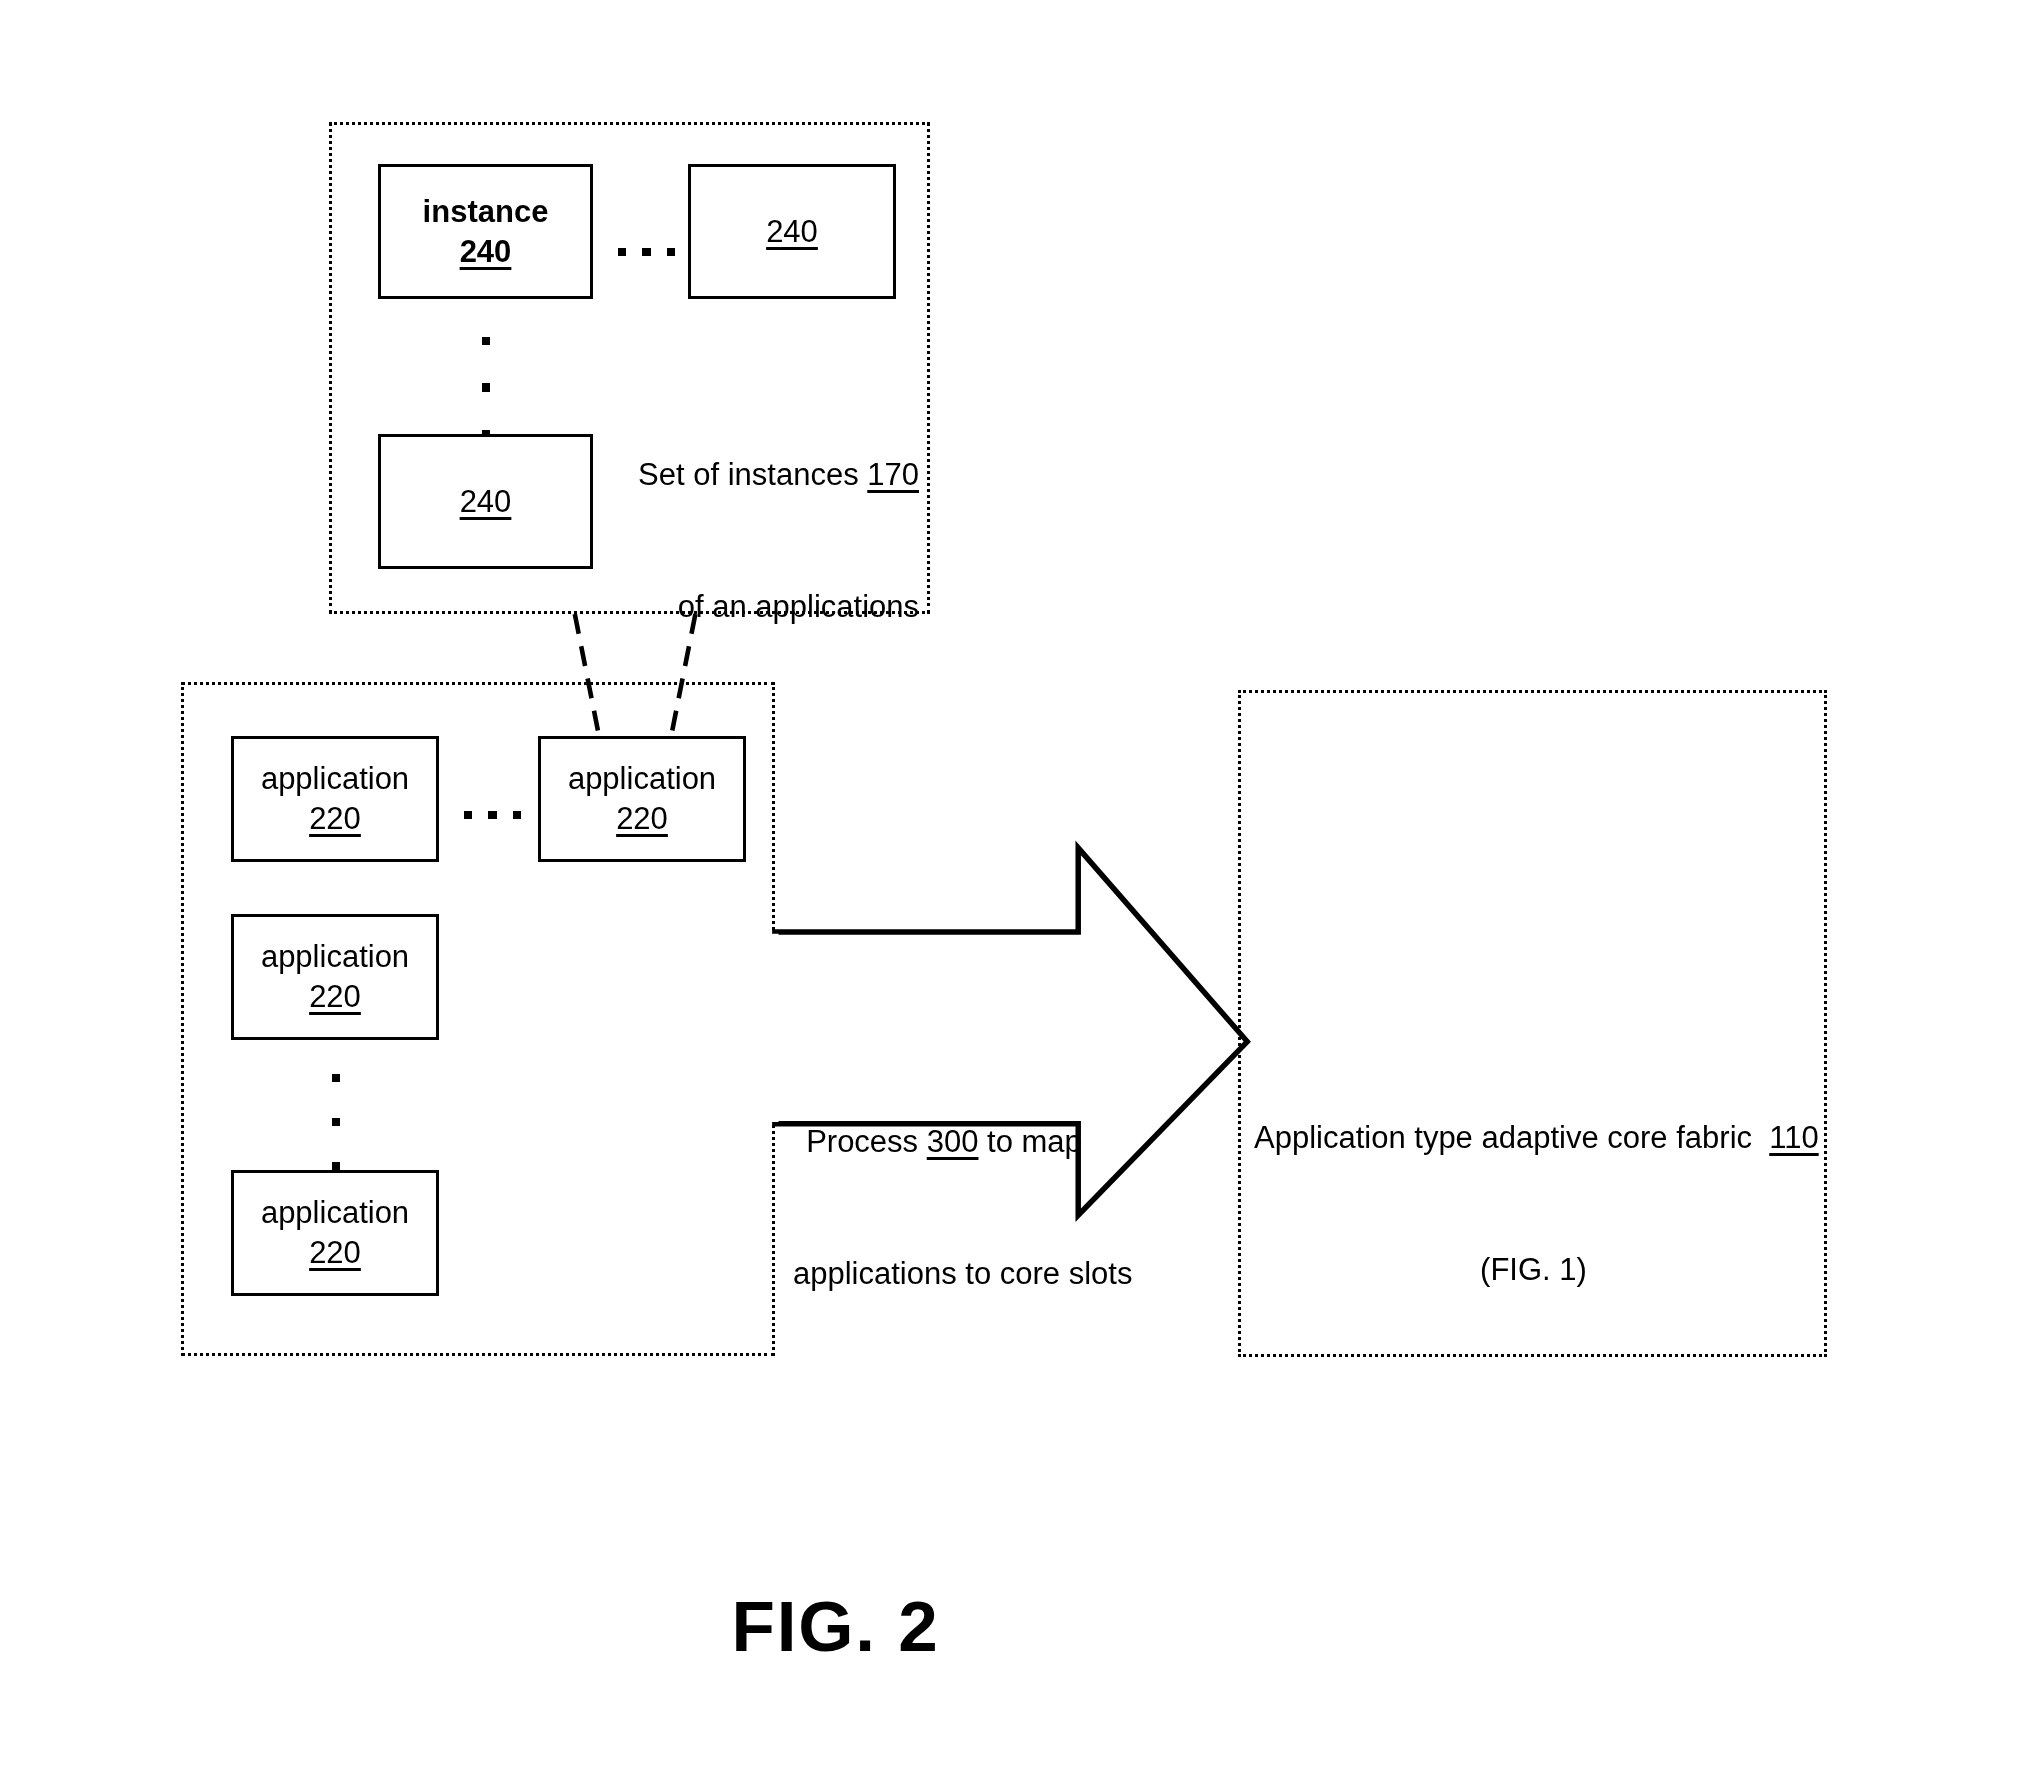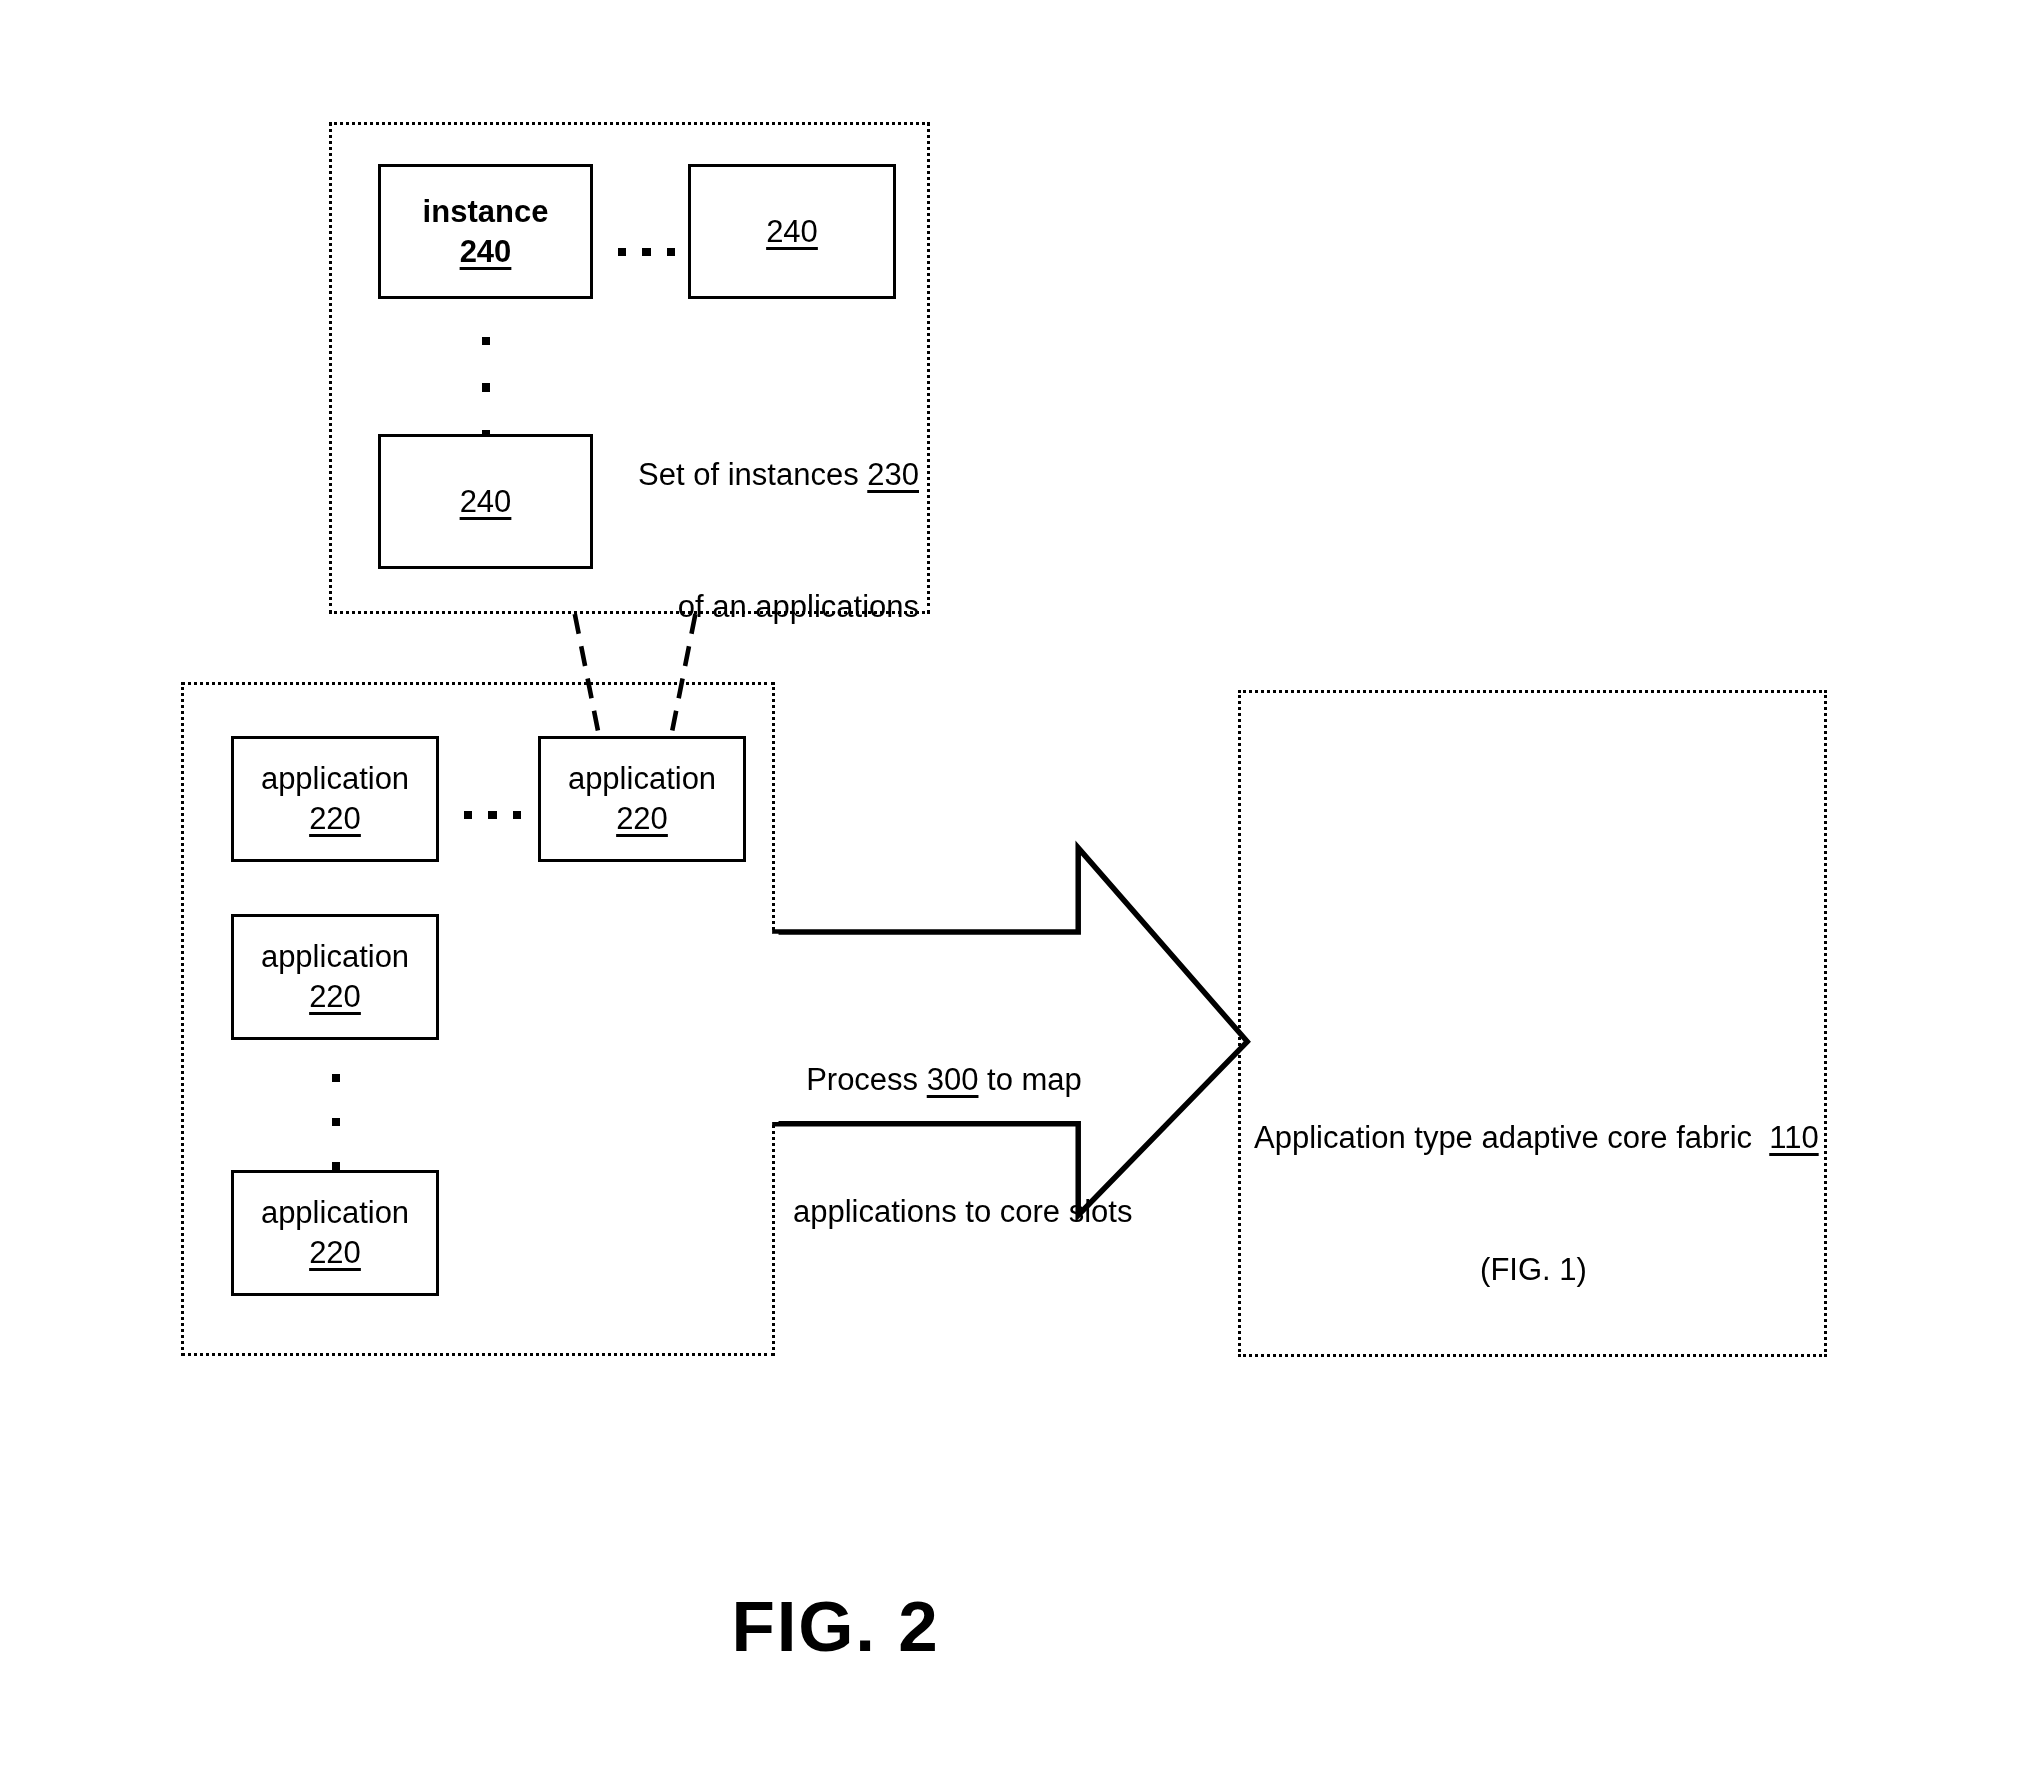--- a/index.html
+++ b/index.html
@@ -129,21 +129,21 @@
     <i></i>
     <i></i>
     <i></i>
   </div>
 
   <div class="abs solid-box" style="left:378px; top:434px; width:215px; height:135px;">
     <span class="ref">240</span>
   </div>
 
   <div class="abs label right-align" style="left:567px; top:365px; width:352px;">
-    <div><span>Set of instances </span><span class="ref-u">230</span></div>
+    <div><span>Set of instances </span><span class="ref-u">170</span></div>
     <div>of an applications</div>
   </div>
 
   <div class="abs dotted-group" id="applications-group" style="left:181px; top:682px; width:594px; height:674px;"></div>
 
   <div class="abs solid-box" style="left:231px; top:736px; width:208px; height:126px;">
     <span>application</span>
     <span class="ref">220</span>
   </div>
 
@@ -178,21 +178,21 @@
   <svg class="svg-layer" viewBox="0 0 2226 1957" xmlns="http://www.w3.org/2000/svg">
 
     <line x1="629" y1="672" x2="655" y2="803" stroke="#000000" stroke-width="5" stroke-dasharray="22 14"></line>
     <line x1="761" y1="672" x2="735" y2="803" stroke="#000000" stroke-width="5" stroke-dasharray="22 14"></line>
 
     <polygon points="848,1020 1180,1020 1180,928 1365,1140 1180,1330 1180,1230 848,1230" fill="#ffffff" stroke="#000000" stroke-width="6" stroke-linejoin="miter"></polygon>
 
     <line x1="848" y1="1022" x2="848" y2="1228" stroke="#ffffff" stroke-width="8"></line>
   </svg>
 
-  <div class="abs label center-align" style="left:793px; top:970px; width:302px;">
+  <div class="abs label center-align" style="left:793px; top:1032px; width:302px;">
     <div><span>Process </span><span class="ref-u">300</span><span> to map</span></div>
     <div>applications to core slots</div>
   </div>
 
   <div class="abs dotted-group" id="core-fabric-group" style="left:1238px; top:690px; width:589px; height:667px;"></div>
 
   <div class="abs label center-align" style="left:1254px; top:1028px; width:559px;">
     <div><span>Application type adaptive core fabric  </span><span class="ref-u">110</span></div>
     <div>(FIG. 1)</div>
   </div>

